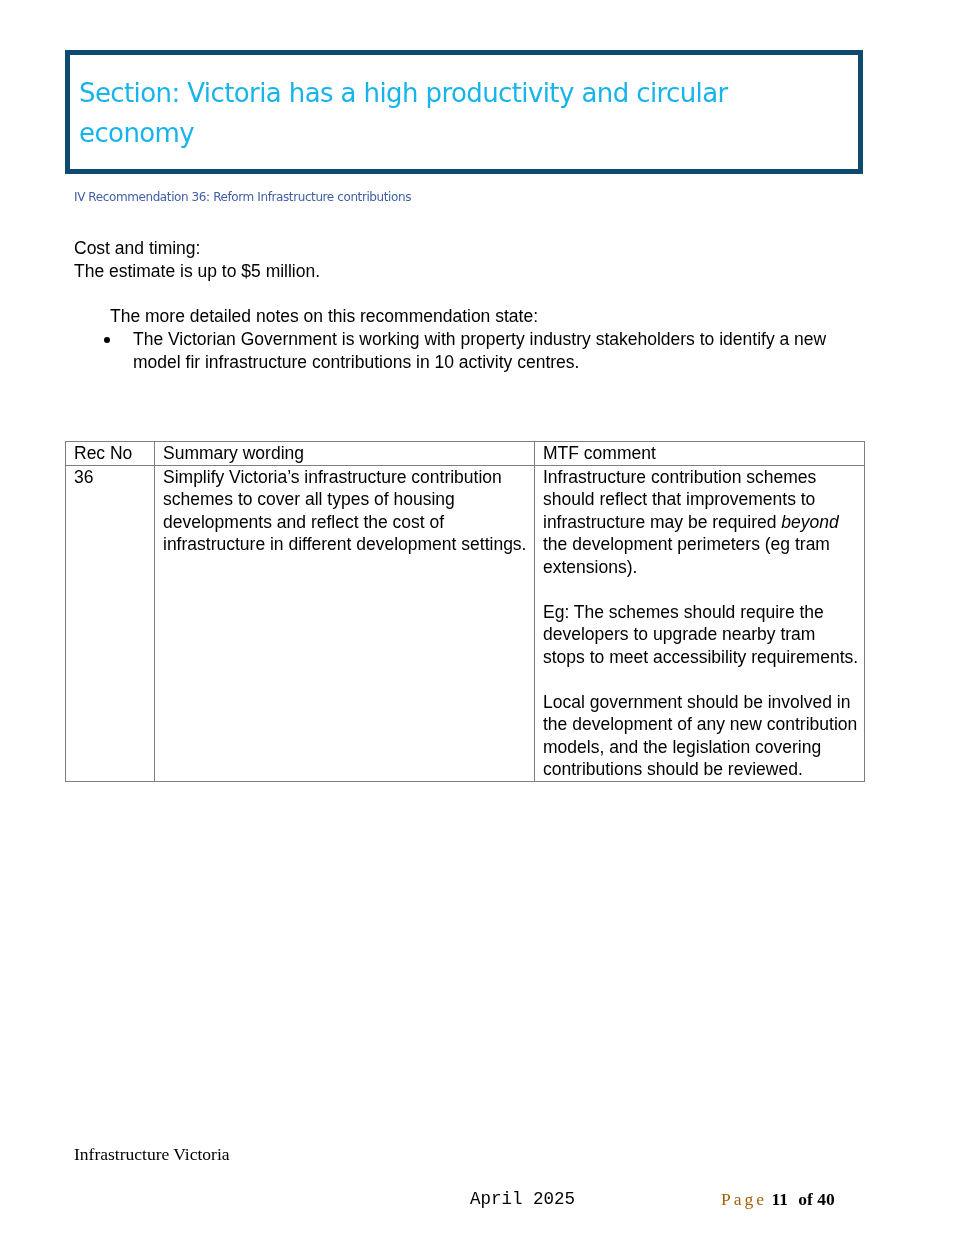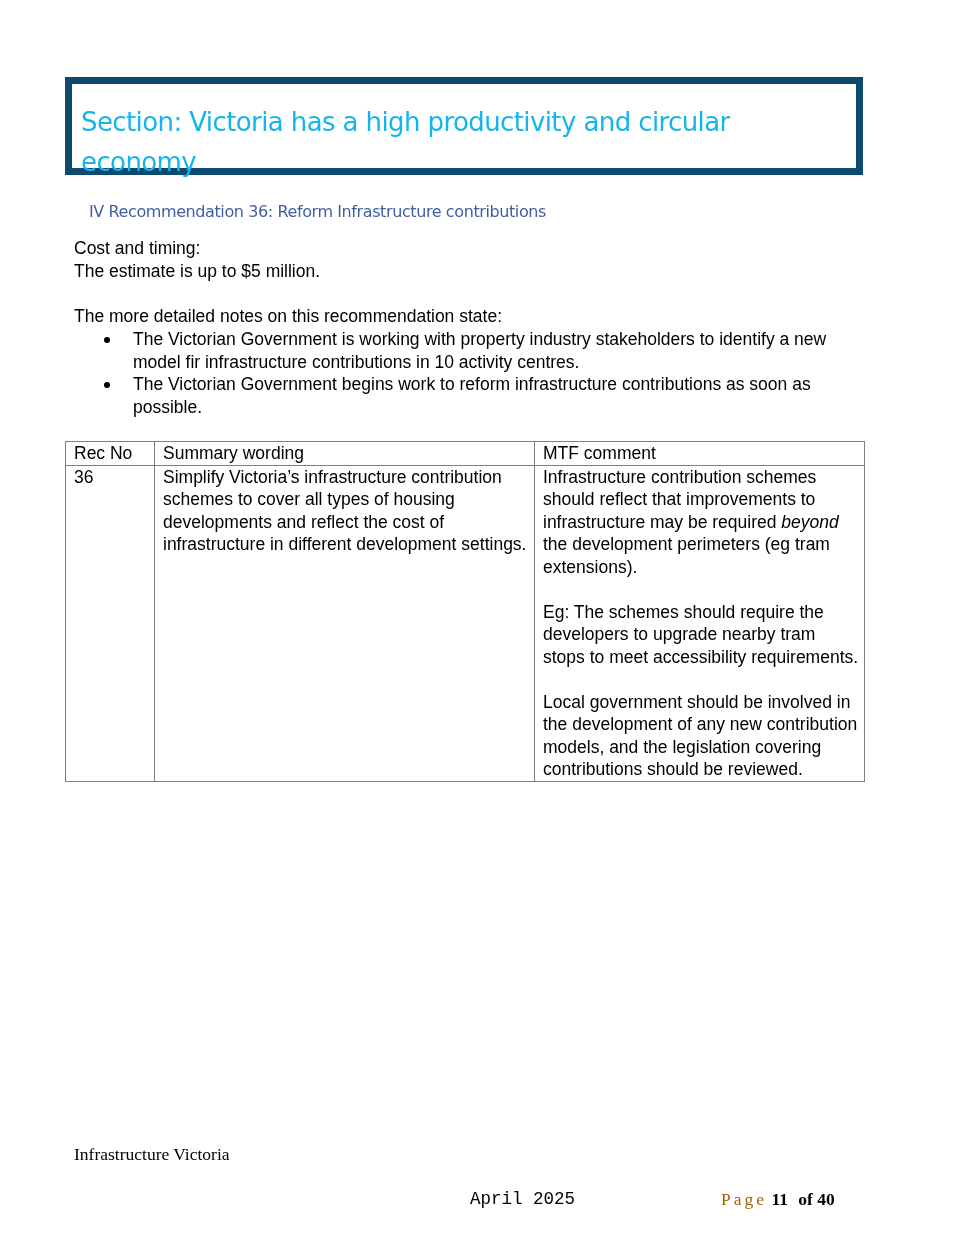--- a/index.html
+++ b/index.html
@@ -2,40 +2,40 @@
 <html><head>
   <meta charset="utf-8">
   <style>
     html, body { margin: 0; padding: 0; }
     body {
       width: 956px; height: 1248px; background: #ffffff; position: relative;
       font-family: "Liberation Sans", sans-serif; color: #000;
       overflow: hidden;
     }
     .section-box {
-      position: absolute; left: 65px; top: 77px; width: 798px; height: 98px;
-      border: 7px solid #0c4a6e; box-sizing: border-box;
+      position: absolute; left: 65px; top: 50px; width: 798px; height: 124px;
+      border: 5px solid #0c4a6e; box-sizing: border-box;
     }
     .section-title {
       position: absolute; left: 9px; top: 18px; width: 760px;
       font-family: "DejaVu Sans", sans-serif; font-size: 26px; line-height: 40px;
       color: #16b4ea; letter-spacing: -0.6px; margin: 0; font-weight: normal;
     }
     .rec-heading {
       position: absolute; left: 74px; top: 183px;
-      font-family: "DejaVu Sans", sans-serif; font-size: 16px; line-height: 28px;
-      color: #3f5ea6; letter-spacing: -0.4px; margin: 15px; font-weight: normal;
+      font-family: "DejaVu Sans", sans-serif; font-size: 12px; line-height: 28px;
+      color: #3f5ea6; letter-spacing: -0.4px; margin: 0; font-weight: normal;
     }
     .body-text {
       position: absolute; left: 74px; font-size: 17.5px; line-height: 22.5px;
       margin: 0;
     }
     .cost-label { top: 237px; }
     .cost-value { top: 260px; }
-    .notes-intro { top: 305px; }
+    .notes-intro { top: 305px; margin-left: 36px; }
     .bullets {
       position: absolute; left: 74px; top: 328px; width: 790px;
       list-style: none; margin: 0; padding: 0;
       font-size: 17.5px; line-height: 22.5px;
     }
     .bullets li { position: relative; padding-left: 59px; }
     .bullet-dot {
       position: absolute; left: 30px; top: 9px; width: 6px; height: 6px;
       border-radius: 50%; background: #000;
     }
@@ -81,24 +81,20 @@
 
 <p class="body-text cost-label">Cost and timing:</p>
 <p class="body-text cost-value">The estimate is up to $5 million.</p>
 <p class="body-text notes-intro">The more detailed notes on this recommendation state:</p>
 
 <ul class="bullets">
   <li>
     <span class="bullet-dot"></span>
     <span>The Victorian Government is working with property industry stakeholders to identify a new model fir infrastructure contributions in 10 activity centres.</span>
   </li>
-  <li>
-    <span class="bullet-dot"></span>
-    <span>The Victorian Government begins work to reform infrastructure contributions as soon as possible.</span>
-  </li>
 </ul>
 
 <table class="rec-table">
   <colgroup>
     <col class="col-rec">
       <col class="col-summary">
       <col class="col-comment">
   </colgroup>
   <thead>
     <tr>

